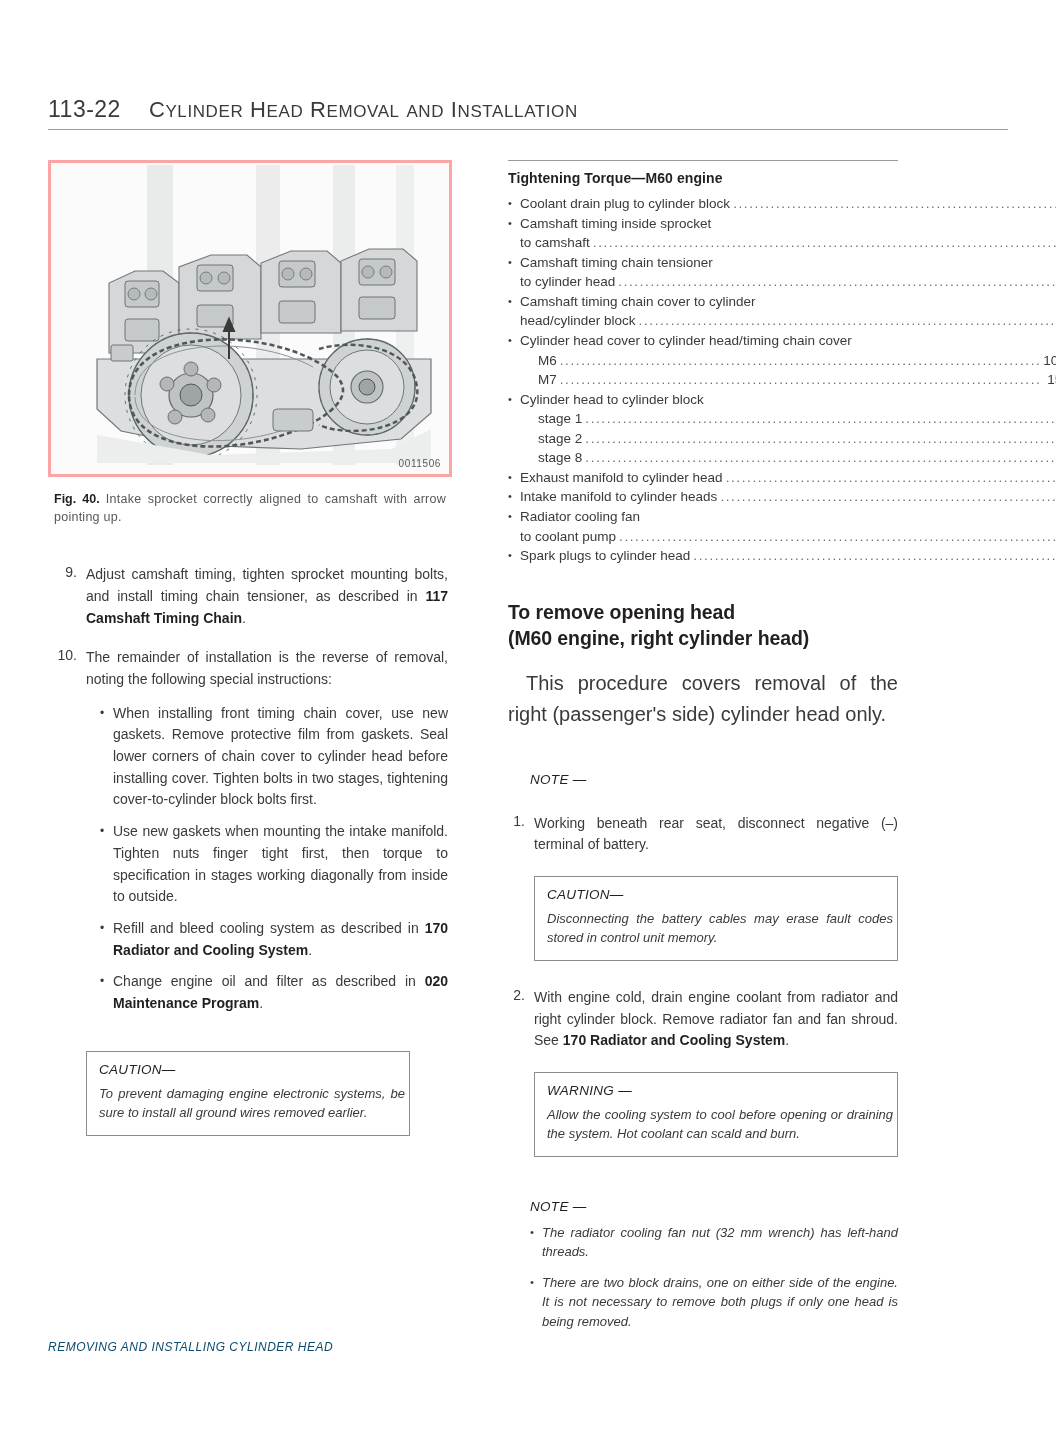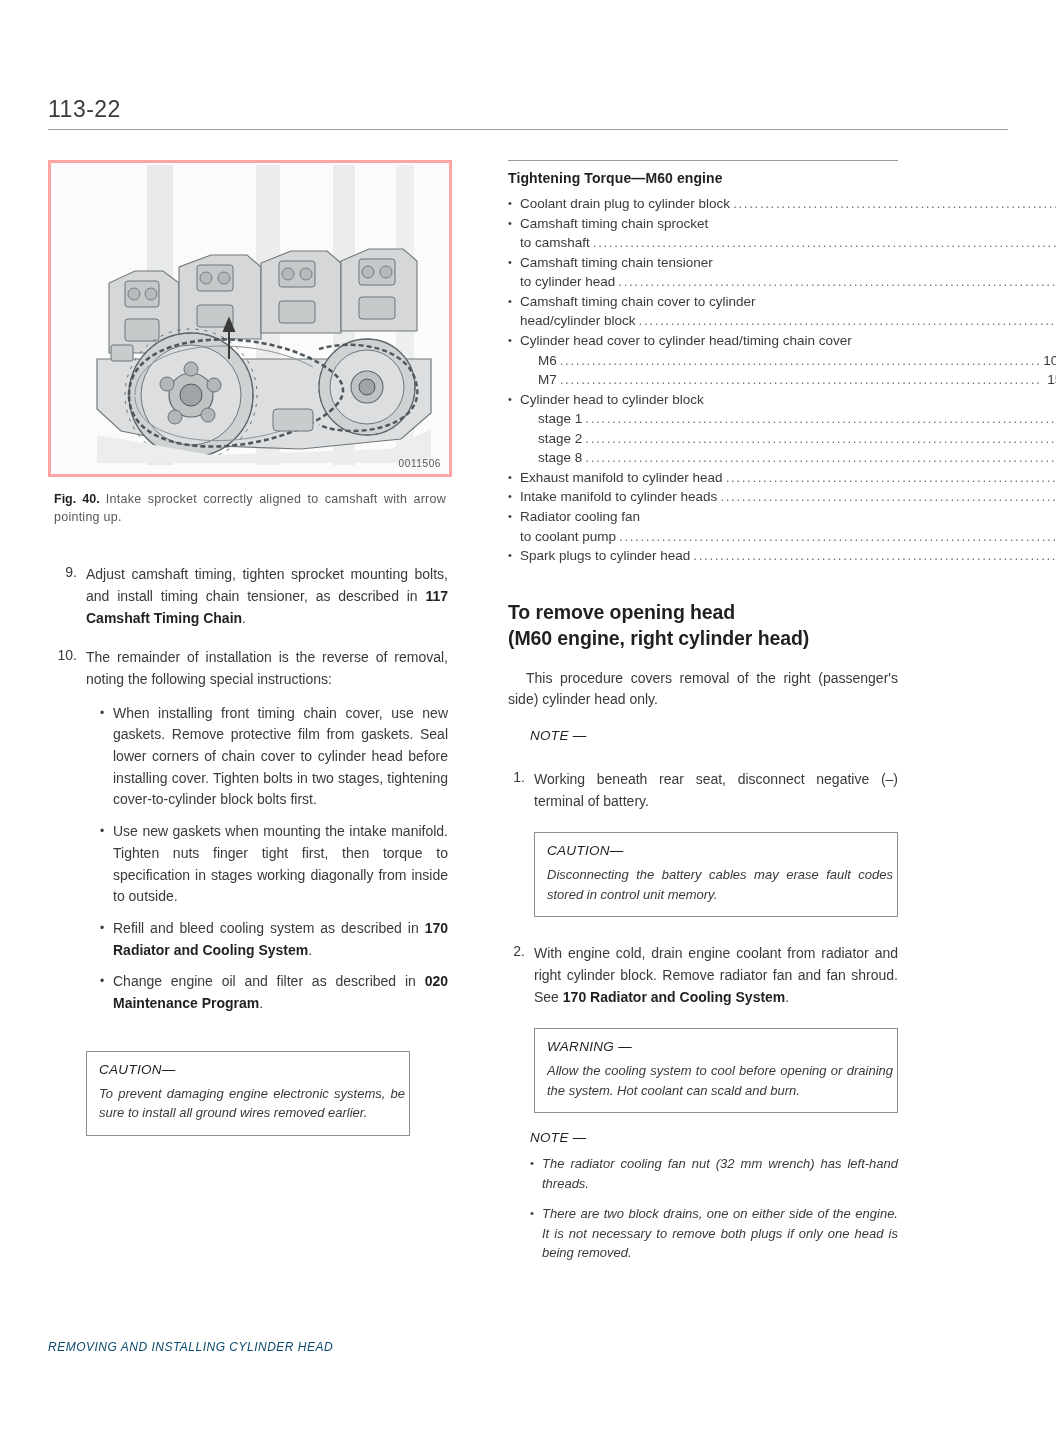--- a/index.html
+++ b/index.html
@@ -218,35 +218,35 @@
   .sec-head {
     font-size: 19.5px;
     font-weight: bold;
     color: #231f20;
     line-height: 1.33;
     margin-top: 34px;
     letter-spacing: -0.1px;
   }
   .sec-para {
     margin-top: 16px;
-    font-size: 14px;
+    font-size: 20px;
     line-height: 1.55;
     color: #3a3a3a;
     text-align: justify;
     text-indent: 18px;
   }
   .note-right {
     margin-top: 22px;
     margin-left: 22px;
     width: 368px;
   }
   .note-plain {
     margin-left: 22px;
     width: 368px;
-    margin-top: 17px;
+    margin-top: 42px;
   }
   .note-plain .callout-title { margin-bottom: 9px; }
   .note-bullet {
     display: flex;
     font-style: italic;
     font-size: 13px;
     line-height: 1.5;
     color: #3a3a3a;
     margin-bottom: 11px;
     text-align: justify;
@@ -274,20 +274,23 @@
   }
 </style>
 </head>
 <body>
 
 <div class="page">
 
   <div class="header">
     <div class="header-line">
       <div class="page-num">113-22</div>
+      <div class="header-title">
+        C<span class="sc">YLINDER</span> H<span class="sc">EAD</span> R<span class="sc">EMOVAL</span> <span class="sc">AND</span> I<span class="sc">NSTALLATION</span>
+      </div>
     </div>
     <div class="header-rule"></div>
   </div>
 
   <div class="col-left">
 
     <div class="figure-box">
       <svg class="fig-svg" width="398" height="311" viewBox="0 0 398 311">
         <rect x="0" y="0" width="398" height="311" fill="#fbfbfb"></rect>
 
@@ -435,21 +438,21 @@
             <div class="spec-row">
               <span class="lbl">Coolant drain plug to cylinder block</span>
               <span class="lead">..........................................................................................</span>
             </div>
           </div>
         </div>
         <div class="spec-item">
           <div class="dot">•</div>
           <div class="spec-lines">
             <div class="spec-row noval">
-              <span class="lbl">Camshaft timing chain sprocket</span>
+              <span class="lbl">Camshaft timing inside sprocket</span>
             </div>
             <div class="spec-row">
               <span class="lbl">to camshaft</span>
               <span class="lead">..........................................................................................</span>
             </div>
           </div>
         </div>
         <div class="spec-item">
           <div class="dot">•</div>
           <div class="spec-lines">

